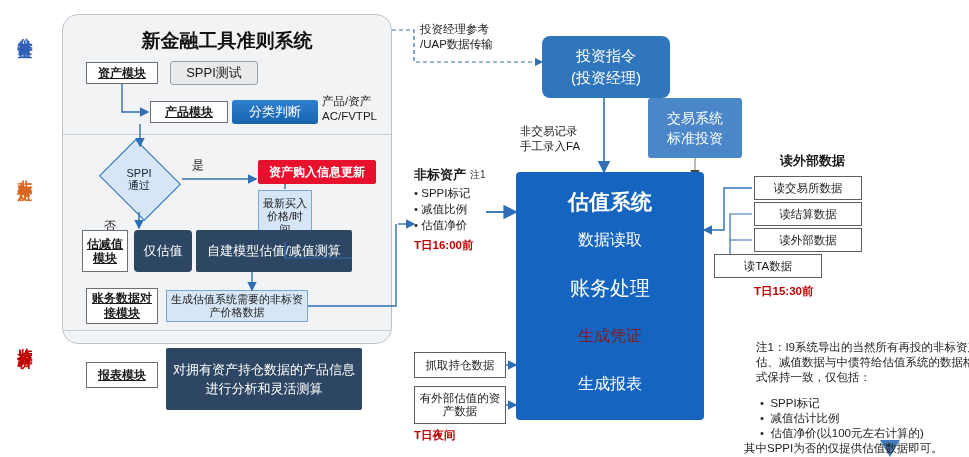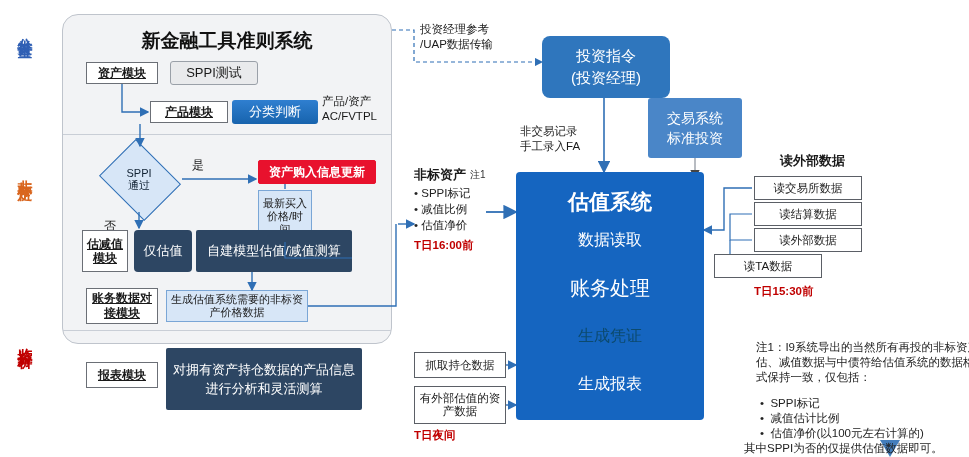--- a/index.html
+++ b/index.html
@@ -179,21 +179,21 @@
 <div class="abs ctr" style="left:648px;top:98px;width:94px;height:60px;background:#4a86c8;color:#fff;font-size:14px;line-height:20px;white-space:pre-line;border-radius:3px;">交易系统
 标准投资</div>
 
 <div class="abs" style="left:520px;top:124px;width:92px;font-size:11.5px;line-height:15px;white-space:pre-line;">非交易记录
 手工录入FA</div>
 
 <div class="abs big-blue" style="left:516px;top:172px;width:188px;height:248px;"></div>
 <div class="abs ctr" style="left:516px;top:186px;width:188px;height:32px;color:#fff;font-size:21px;font-weight:bold;">估值系统</div>
 <div class="abs ctr" style="left:516px;top:228px;width:188px;height:24px;color:#fff;font-size:16px;">数据读取</div>
 <div class="abs ctr" style="left:516px;top:276px;width:188px;height:24px;color:#fff;font-size:20px;">账务处理</div>
-<div class="abs ctr" style="left:516px;top:324px;width:188px;height:24px;color:#0c4a6e;font-size:16px;">生成凭证</div>
+<div class="abs ctr" style="left:516px;top:324px;width:188px;height:24px;color:#7f1d1d;font-size:16px;">生成凭证</div>
 <div class="abs ctr" style="left:516px;top:372px;width:188px;height:24px;color:#fff;font-size:16px;">生成报表</div>
 
 <div class="abs" style="left:414px;top:166px;font-size:13px;font-weight:bold;">非标资产</div>
 <div class="abs" style="left:470px;top:168px;font-size:10px;color:#333;">注1</div>
 
 <div class="abs note" style="left:414px;top:186px;width:80px;font-size:11.5px;">• <span>SPPI标记</span></div>
 <div class="abs note" style="left:414px;top:202px;width:80px;font-size:11.5px;">• <span>减值比例</span></div>
 <div class="abs note" style="left:414px;top:218px;width:80px;font-size:11.5px;">• <span>估值净价</span></div>
 
 <div class="abs redtext" style="left:414px;top:238px;width:100px;font-weight:bold;">T日16:00前</div>

